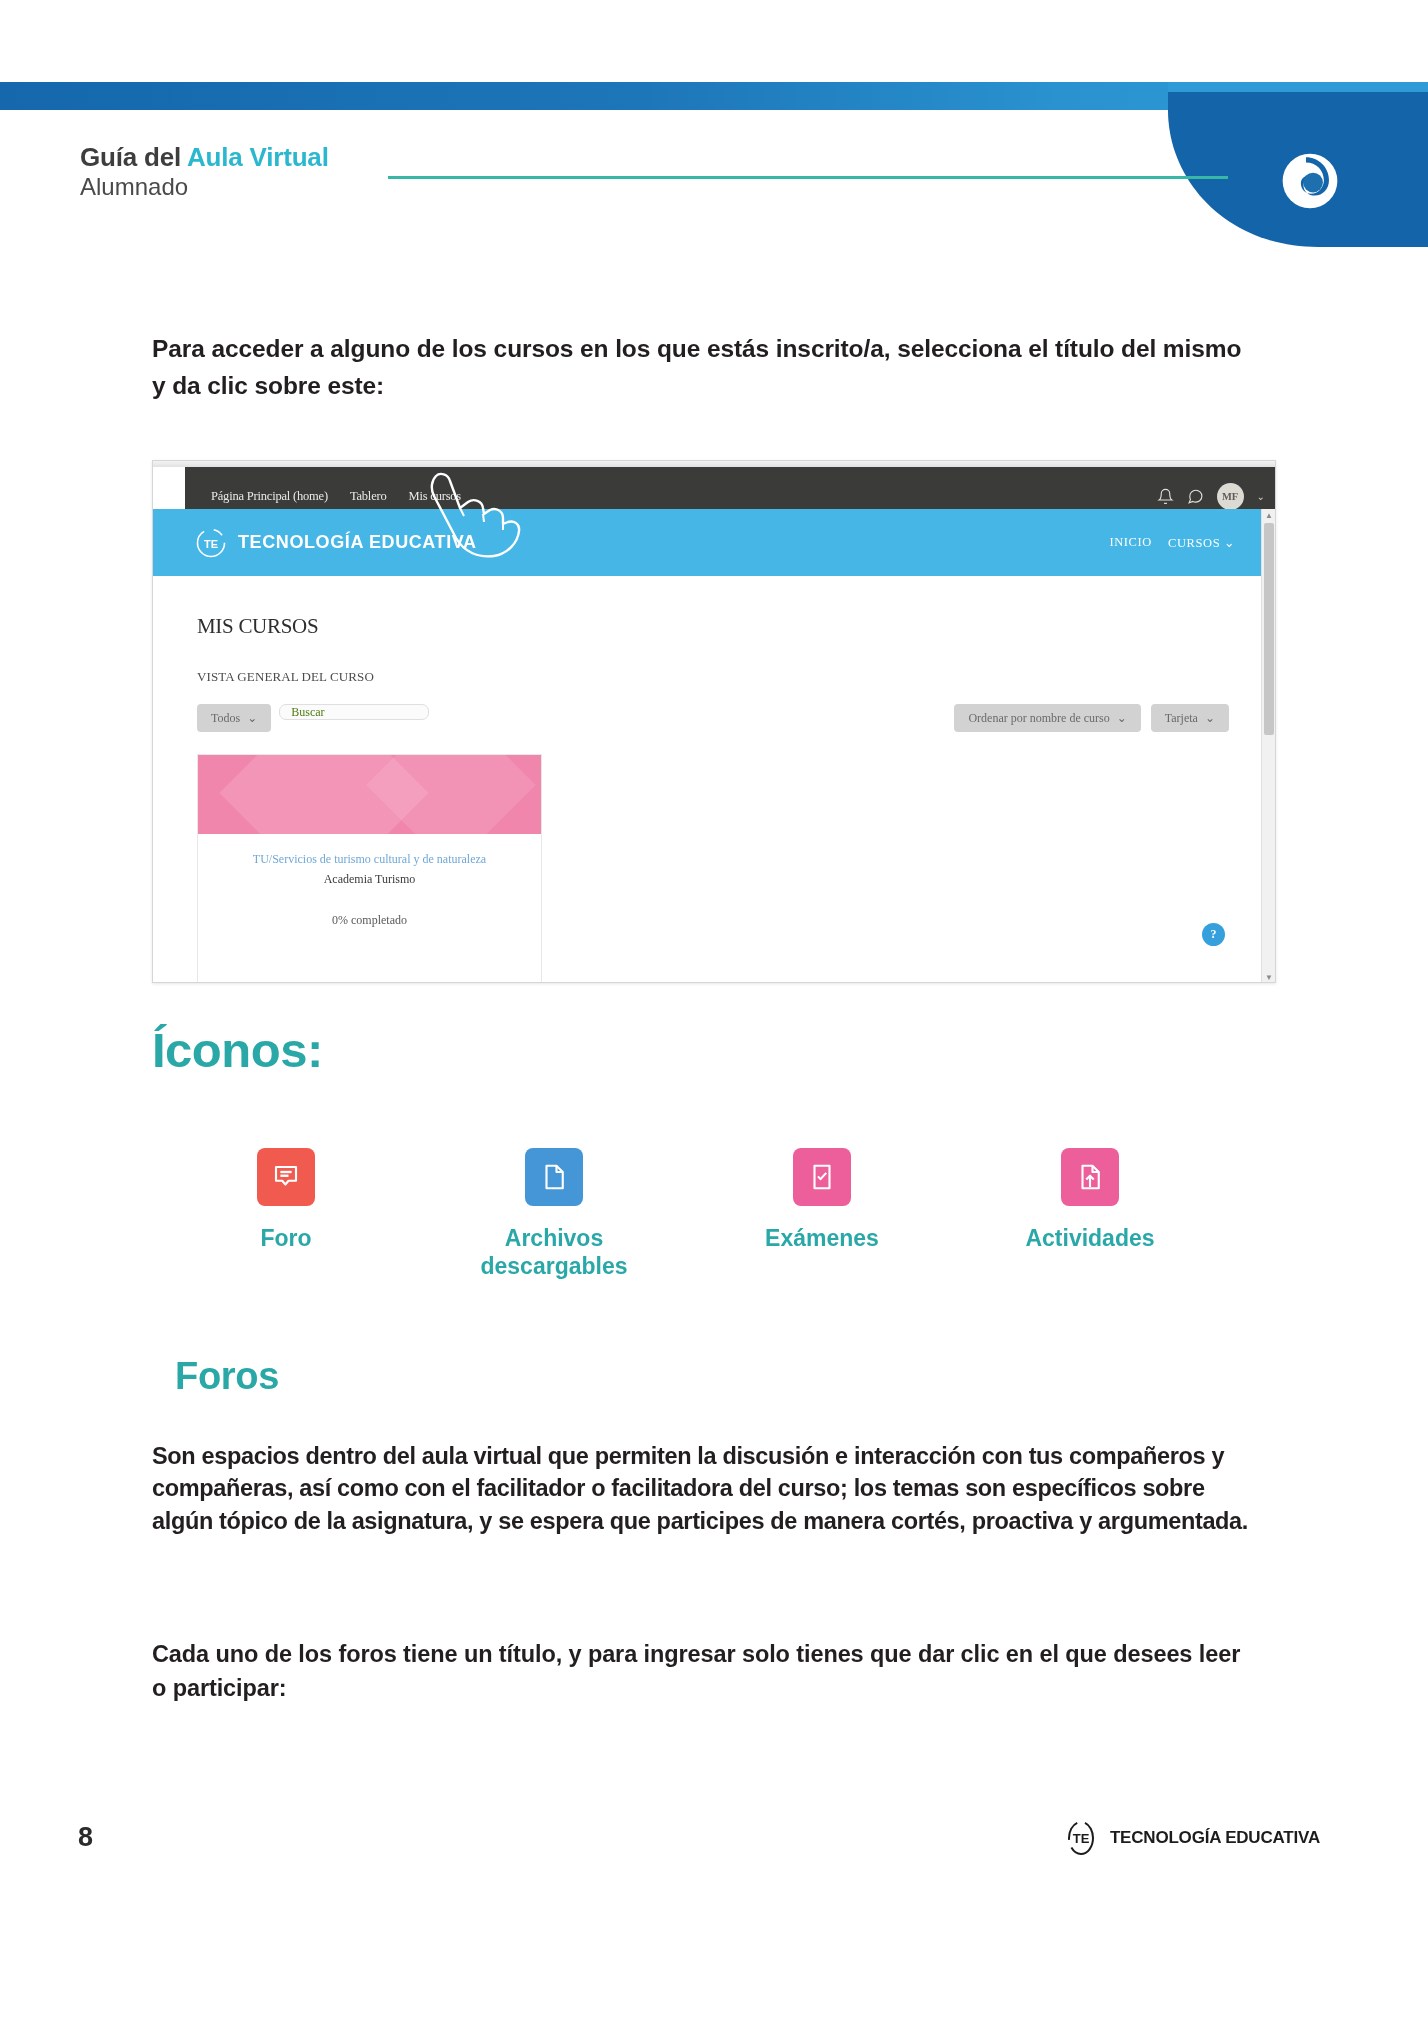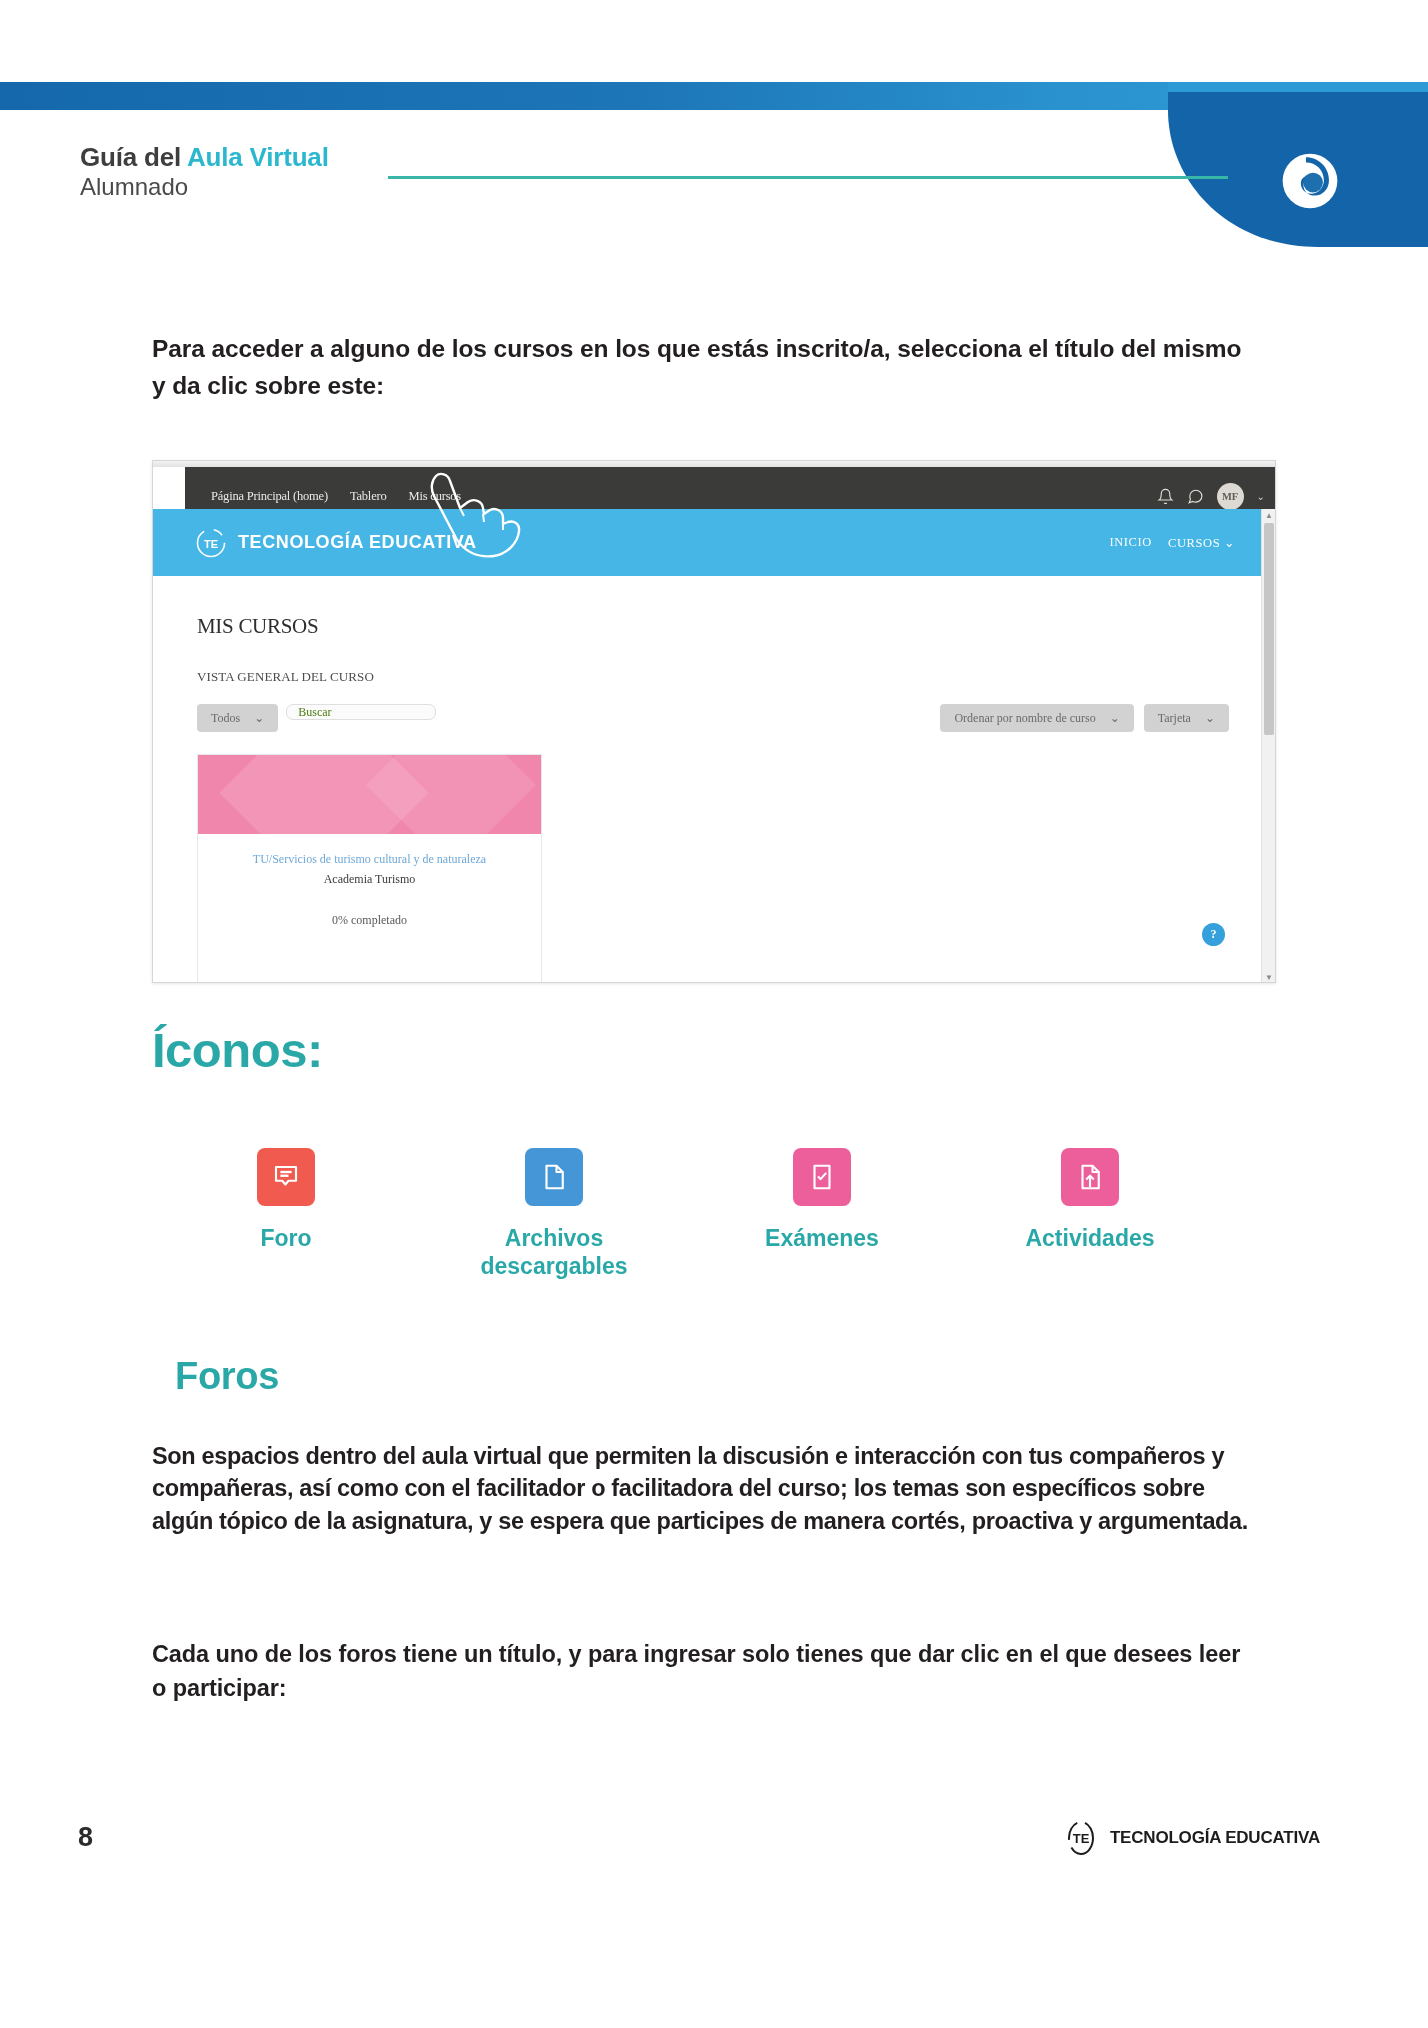--- a/index.html
+++ b/index.html
@@ -180,21 +180,21 @@
     font-family: "Liberation Serif", serif;
     letter-spacing: 0.1px;
   }
 
   .ss-filter-row { position: absolute; left: 44px; top: 128px; display: flex; gap: 8px; }
   .ss-btn-grey {
     background: #d2d2d2; color: #6a6a6a;
     border: none; border-radius: 4px;
     height: 28px; padding: 0 14px;
     font-size: 12px; font-family: "Liberation Serif", serif;
-    display: flex; align-items: center; gap: 14px;
+    display: flex; align-items: center; gap: 7px;
   }
   .ss-search-input {
     background: #fbfbfb; border: 1px solid #dfdfdf;
     border-radius: 7px; height: 16px; width: 150px;
     padding: 0 11px; font-size: 12px; color: #4d7c0f;
     font-family: "Liberation Serif", serif;
     display: flex; align-items: center;
   }
   .ss-sort-row {
     position: absolute; right: 46px; top: 128px;

